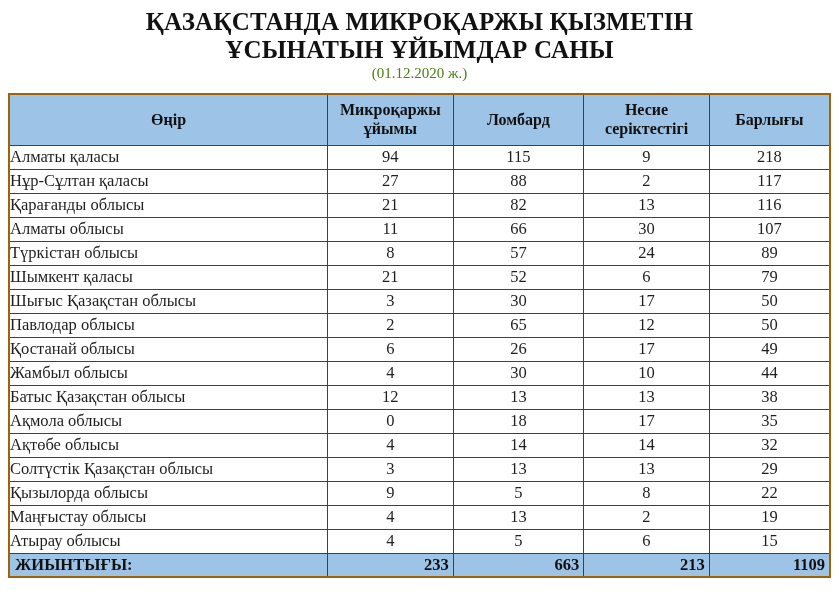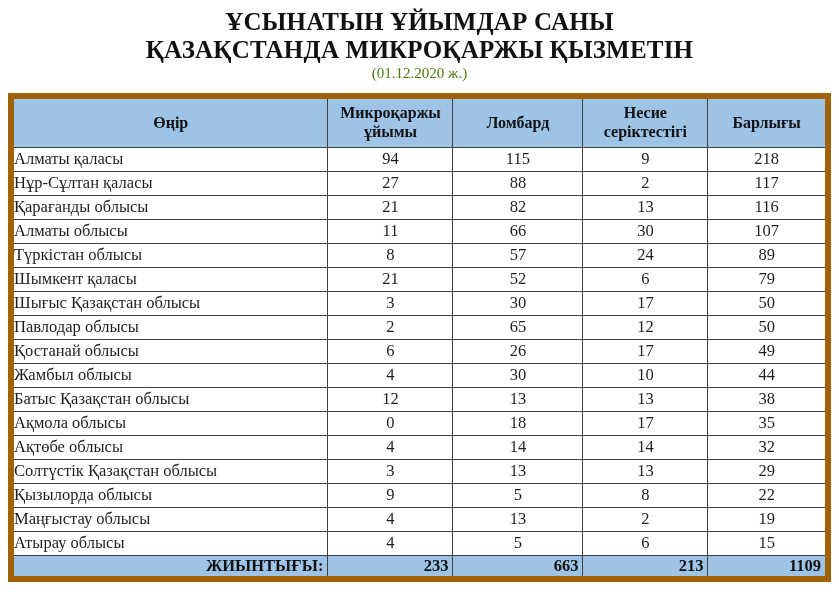--- a/index.html
+++ b/index.html
@@ -30,21 +30,21 @@
   .subtitle {
     font-size: 15px;
     margin-top: 2px;
     color: #4d7c0f;
   }
   table.stats {
     border-collapse: collapse;
     table-layout: fixed;
     width: 823px;
     margin: 11px 8px 0 8px;
-    border: 6px solid #a16207;
+    border: 2px solid #a16207;
   }
   col.c-region  { width: 38.8%; }
   col.c-mfo     { width: 15.3%; }
   col.c-lombard { width: 15.9%; }
   col.c-credit  { width: 15.3%; }
   col.c-total   { width: 14.7%; }
   th, td {
     border: 1px solid #404040;
     padding: 0 4px;
     box-sizing: border-box;
@@ -75,35 +75,35 @@
   }
   tfoot td {
     background: #9DC3E6;
     font-weight: bold;
     height: 24px;
     font-size: 16.5px;
     vertical-align: middle;
     color: #111111;
   }
   tfoot td.region {
-    text-align: right;
+    text-align: left;
     padding-left: 5px;
   }
   tfoot td.num {
     text-align: right;
   }
 </style>
 </head>
 <body>
 
 <div class="page">
 
   <div class="title-block">
+    <div class="title-line">ҚАЗАҚСТАНДА МИКРОҚАРЖЫ ҚЫЗМЕТІН</div>
     <div class="title-line">ҰСЫНАТЫН ҰЙЫМДАР САНЫ</div>
-    <div class="title-line">ҚАЗАҚСТАНДА МИКРОҚАРЖЫ ҚЫЗМЕТІН</div>
     <div class="subtitle">(01.12.2020 ж.)</div>
   </div>
 
   <table class="stats">
     <colgroup>
       <col class="c-region">
       <col class="c-mfo">
       <col class="c-lombard">
       <col class="c-credit">
       <col class="c-total">

